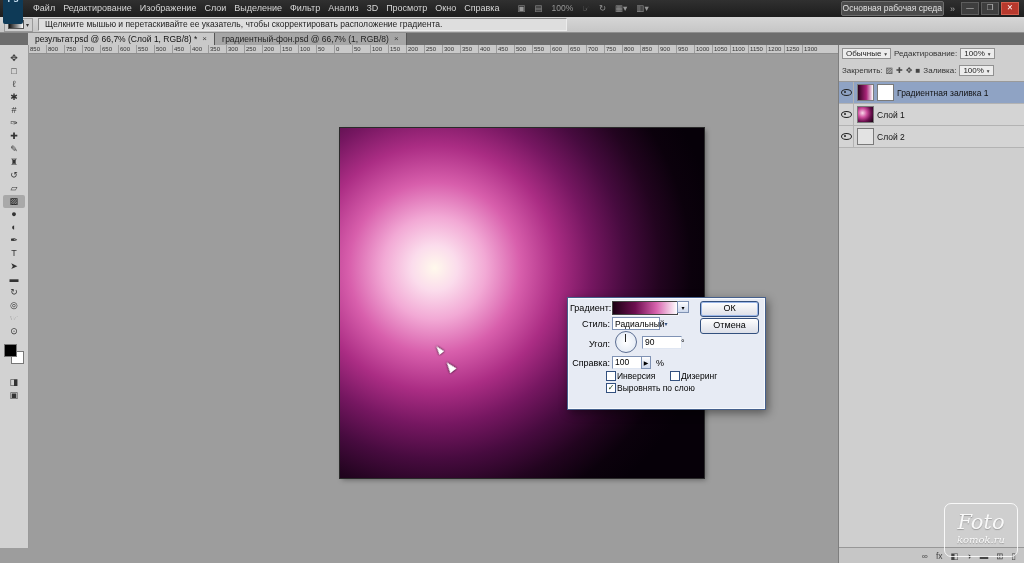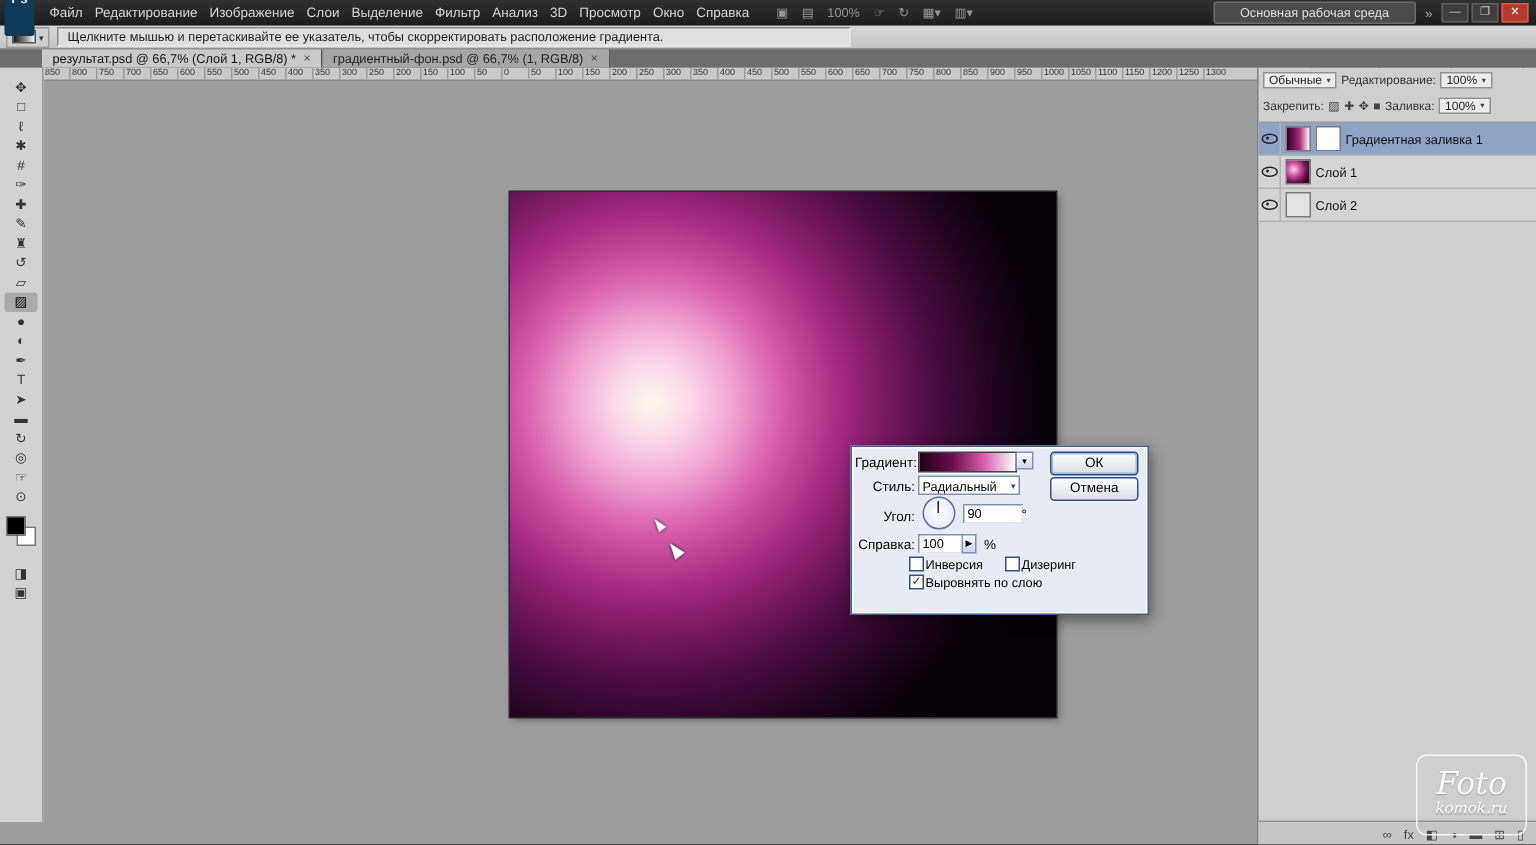--- a/index.html
+++ b/index.html
@@ -9,21 +9,21 @@
   
   .titlebar{position:absolute;left:0;top:0;width:1024px;height:17px;z-index:40;
             background:linear-gradient(#303030,#1d1d1d);display:flex;align-items:center;
             color:#d6d6d6;font-size:9px;white-space:nowrap;}
   .ps-logo{width:20px;height:31px;margin-left:3px;background:#0e3a57;color:#cfe6f8;font-weight:bold;
            font-size:9px;text-align:center;line-height:13px;border-radius:2px;flex:0 0 auto;}
   .menubar{display:flex;margin-left:6px;}
   .menu-item{padding:0 4px;line-height:17px;}
   .tb-icons{display:flex;gap:9px;margin-left:14px;color:#969696;font-size:8.5px;}
   .tb-icon{line-height:17px;}
-  .workspace-btn{margin-left:auto;height:11px;line-height:11px;padding:1px 17px;background:#4b4b4b;
+  .workspace-btn{margin-left:auto;height:11px;line-height:11px;padding:1px 1px;background:#4b4b4b;
                  border:1px solid #6e6e6e;border-radius:2px;font-size:8.5px;color:#e0e0e0;}
   .chevrons{margin:0 6px;color:#aaa;font-size:9px;}
   .win-btns{display:flex;gap:2px;margin-right:5px;}
   .win-btn{width:16px;height:11px;line-height:10px;text-align:center;font-size:7.5px;
            background:#3e3e3e;border:1px solid #5d5d5d;color:#ccc;}
   .win-btn.close{background:#b8392d;border-color:#d2604f;color:#fff;}
 
   
   .optionsbar{position:absolute;left:0;top:17px;width:1024px;height:15px;z-index:35;
               background:linear-gradient(#d6d6d6,#c6c6c6);border-bottom:1px solid #8e8e8e;
@@ -82,21 +82,21 @@
                 font-size:7px;color:#2c3f63;background:linear-gradient(#fbfcfe,#c8d4ea);border:1px solid #5a77ab;}
   .dialog-body{position:relative;height:97px;font-size:9px;color:#000;}
   .dlg-label{position:absolute;width:40px;text-align:right;}
   .dlg-field{position:absolute;background:#fff;border:1px solid;border-color:#7f92b4 #dfe6f2 #dfe6f2 #7f92b4;
              height:11px;line-height:11px;font-size:8.5px;padding:0 2px;}
   .grad-swatch{position:absolute;left:44px;top:3px;width:64px;height:12px;border:1px solid #444;
                box-shadow:0 0 0 1px #f3f6fb;
                background:linear-gradient(90deg,#1c0114 0%,#6d0e50 35%,#d863ae 68%,#ffffff 100%);}
   .grad-arrow{position:absolute;left:109px;top:3px;width:12px;height:12px;text-align:center;line-height:12px;
               font-size:6px;background:linear-gradient(#fdfdfe,#cdd8ec);border:1px solid #7f92b4;box-sizing:border-box;}
-  .dlg-select{position:absolute;left:44px;top:19px;width:68px;height:13px;background:#fff;
+  .dlg-select{position:absolute;left:44px;top:19px;width:48px;height:13px;background:#fff;
               border:1px solid #7f92b4;display:flex;align-items:center;justify-content:space-between;
               padding:0 2px;box-sizing:border-box;font-size:8.5px;}
   .dlg-select .arrow{font-size:6px;color:#33507e;}
   .angle-dial{position:absolute;left:47px;top:33px;width:20px;height:20px;border-radius:50%;
               border:1px solid #5c6e92;background:radial-gradient(#ffffff,#dde5f2);}
   .angle-needle{position:absolute;left:9px;top:2px;width:1px;height:8px;background:#222;}
   .btn{position:absolute;left:132px;width:57px;height:14px;line-height:13px;text-align:center;font-size:9px;
        background:linear-gradient(#fefefe,#dcdfe8);border:1px solid #33507e;border-radius:3px;color:#000;}
   .btn.ok{top:3px;box-shadow:inset 0 0 0 1px #9ab6e8;}
   .btn.cancel{top:20px;}

